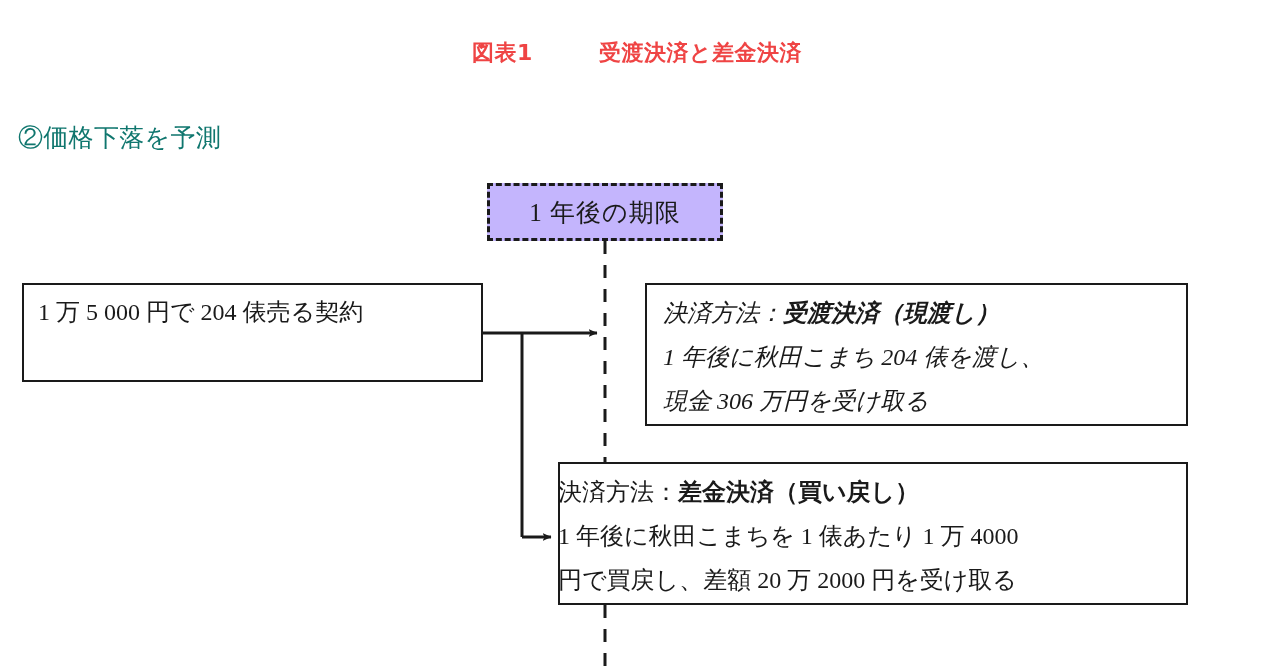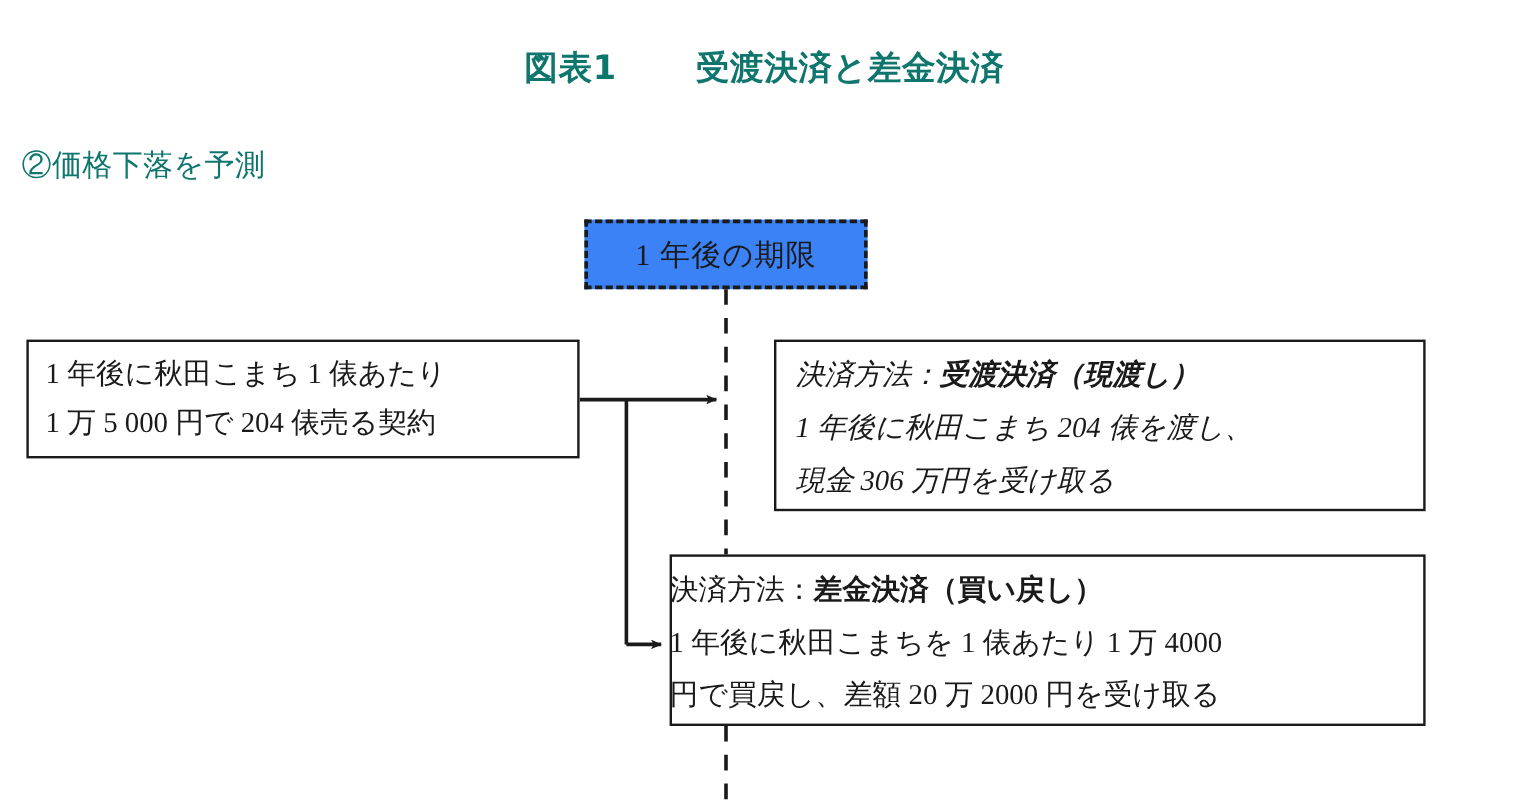--- a/index.html
+++ b/index.html
@@ -21,23 +21,23 @@
 
   
   #figure-title {
     position: absolute;
     left: 0;
     top: 38px;
     width: 1274px;
     text-align: center;
     font-family: "DejaVu Sans", "Liberation Sans", sans-serif;
     font-weight: bold;
-    font-size: 28px;
+    font-size: 22px;
     letter-spacing: 0.5px;
-    color: #0f766e;
+    color: #ef4444;
     white-space: pre;
   }
   #figure-title .title-label { }
   #figure-title .title-gap { display: inline-block; width: 66px; }
 
   
   #subtitle {
     position: absolute;
     left: 18px;
     top: 121px;
@@ -52,21 +52,21 @@
   .solid-box {
     position: absolute;
     box-sizing: border-box;
     border: 2.5px solid #1a1a1a;
     background: #ffffff;
   }
   .dashed-box {
     position: absolute;
     box-sizing: border-box;
     border: 3px dashed #1a1a1a;
-    background: #3b82f6;
+    background: #c4b5fd;
     display: flex;
     align-items: center;
     justify-content: center;
   }
 
   .box-text {
     position: absolute;
     font-family: "Liberation Serif", "DejaVu Serif", serif;
     font-size: 24px;
     line-height: 41px;
@@ -161,21 +161,20 @@
     <line x1="522" y1="333" x2="522" y2="537" stroke="#1a1a1a" stroke-width="3"></line>
     <line x1="522" y1="537" x2="551" y2="537" stroke="#1a1a1a" stroke-width="3" marker-end="url(#arrowhead)"></line>
   </svg>
 
   <div class="dashed-box" id="deadline-box">
     <span id="deadline-label">1 年後の期限</span>
   </div>
 
   <div class="solid-box" id="contract-box"></div>
   <div class="box-text" id="contract-text">
-    <div>1 年後に秋田こまち 1 俵あたり</div>
     <div>1 万 5 000 円で 204 俵売る契約</div>
   </div>
 
   <div class="solid-box" id="delivery-box"></div>
   <div class="box-text" id="delivery-text">
     <div><span>決済方法：</span><span class="em">受渡決済（現渡し）</span></div>
     <div>1 年後に秋田こまち 204 俵を渡し、</div>
     <div>現金 306 万円を受け取る</div>
   </div>
 

